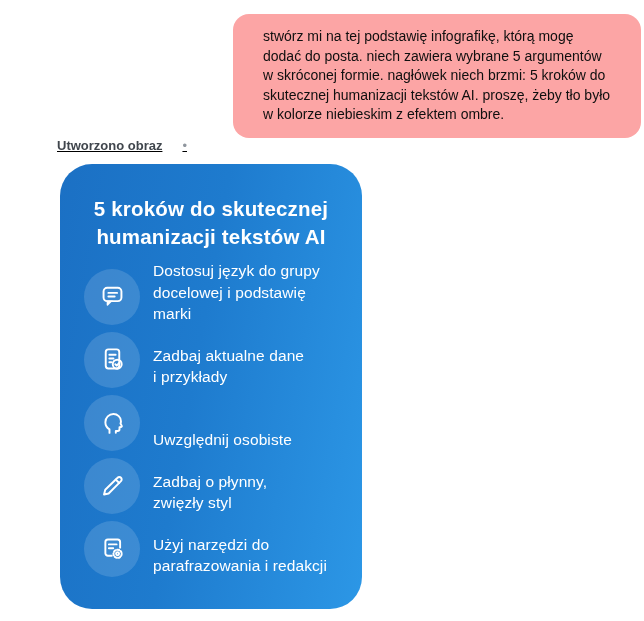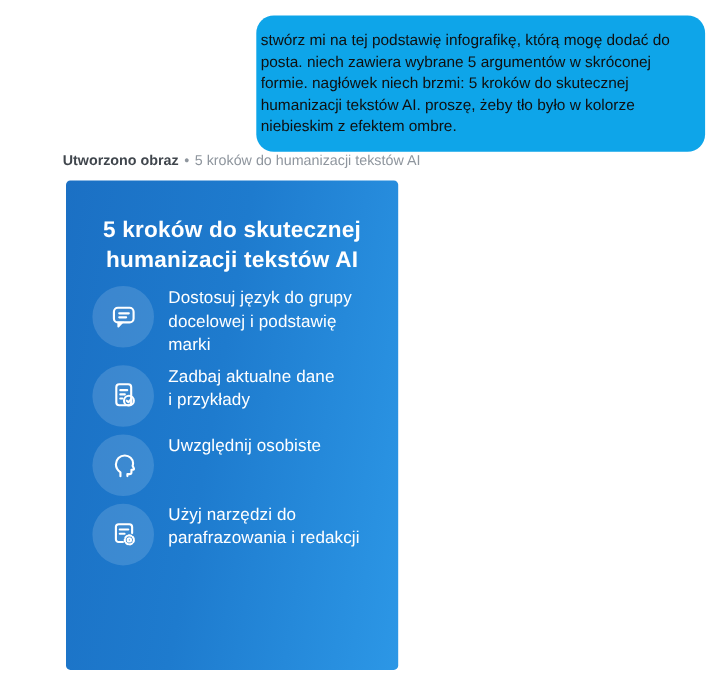--- a/index.html
+++ b/index.html
@@ -3,48 +3,48 @@
 <meta charset="utf-8">
 <style>
   html,body{margin:0;padding:0;}
   body{
     width:644px;height:621px;position:relative;background:#ffffff;
     font-family:"Liberation Sans", sans-serif;overflow:hidden;
   }
   
   .user-bubble{
     position:absolute;left:233px;top:14px;width:408px;box-sizing:border-box;
-    background:#0ea5e9;border-radius:16px;padding:13px 4px;
+    background:#fca5a5;border-radius:16px;padding:13px 30px;
     font-size:14px;line-height:19.5px;color:#0f0f0f;
   }
   
   .status-line{
     position:absolute;left:57px;top:138px;font-size:13px;line-height:16px;
-    display:flex;align-items:flex-end;gap:5px;cursor:pointer;white-space:nowrap;
+    display:flex;align-items:flex-end;gap:20px;cursor:pointer;white-space:nowrap;text-decoration:underline;
   }
   .status-bold{font-weight:700;color:#40464d;}
   .status-sep{color:#8f969e;}
   .status-title{color:#8f969e;}
   
   .infographic{
     position:absolute;left:60px;top:164px;width:302px;height:445px;
-    border-radius:4px;
+    border-radius:32px;
     background:linear-gradient(100deg,#1b70c4 0%,#1e7bce 45%,#2c97e6 100%);
     overflow:hidden;cursor:pointer;
   }
   .info-title{
     position:absolute;top:31px;left:0;right:0;text-align:center;
     color:#ffffff;font-size:20.5px;line-height:28px;font-weight:700;
     letter-spacing:.2px;
   }
   .steps{
     position:absolute;left:24px;top:96px;right:16px;
     display:flex;flex-direction:column;gap:7px;
   }
-  .step{display:flex;align-items:flex-start;gap:13px;}
+  .step{display:flex;align-items:flex-end;gap:13px;}
   .icon-circle{
     width:56px;height:56px;border-radius:50%;flex:0 0 56px;
     background:rgba(255,255,255,0.14);
     display:flex;align-items:center;justify-content:center;
   }
   .icon-circle svg{width:29px;height:29px;display:block;}
   .icon-stroke{
     fill:none;stroke:#ffffff;stroke-width:1.6;
     stroke-linecap:round;stroke-linejoin:round;
   }
@@ -56,21 +56,20 @@
 </head>
 <body>
 
 <div class="user-bubble">
   <span>stwórz mi na tej podstawię infografikę, którą mogę dodać do posta. niech zawiera wybrane 5 argumentów w skróconej formie. nagłówek niech brzmi: 5 kroków do skutecznej humanizacji tekstów AI. proszę, żeby tło było w kolorze niebieskim z efektem ombre.</span>
 </div>
 
 <div class="status-line">
   <span class="status-bold">Utworzono obraz</span>
   <span class="status-sep">•</span>
-  <span class="status-title">5 kroków do humanizacji tekstów AI</span>
 </div>
 
 <div class="infographic">
   <div class="info-title">
     <div>5 kroków do skutecznej</div>
     <div>humanizacji tekstów AI</div>
   </div>
 
   <div class="steps">
 
@@ -107,20 +106,32 @@
       <div class="icon-circle">
         <svg viewBox="0 0 24 24">
           <path class="icon-stroke" d="M9.5 20.6v-2.9C7.4 16.3 6.1 14.2 6.1 11.7 6.1 7.9 9.1 5 12.8 5c3.4 0 6.2 2.6 6.2 5.9 0 .7-.1 1.3-.35 1.9l1 2c.2.4-.05.85-.5.9l-1.35.15v1.75c0 .8-.65 1.45-1.5 1.45h-1.55v1.5"></path>
         </svg>
       </div>
       <div class="step-text">
         <div>Uwzględnij osobiste</div>
       </div>
     </div>
 
+    <div class="step">
+      <div class="icon-circle">
+        <svg viewBox="0 0 24 24">
+          <path class="icon-stroke" d="M5 19.5l1-4L16.2 5.6a2 2 0 0 1 2.85 0l-.05-.05a2 2 0 0 1 0 2.85L8.8 18.6l-3.8.9z"></path>
+          <path class="icon-stroke" d="M14.7 7.1l2.85 2.85"></path>
+        </svg>
+      </div>
+      <div class="step-text">
+        <div>Zadbaj o płynny,</div>
+        <div>zwięzły styl</div>
+      </div>
+    </div>
 
     <div class="step">
       <div class="icon-circle">
         <svg viewBox="0 0 24 24">
           <path class="icon-stroke" d="M11.4 18H8.2a2.1 2.1 0 0 1-2.1-2.1V6.7a2.1 2.1 0 0 1 2.1-2.1h8a2.1 2.1 0 0 1 2.1 2.1v4.6"></path>
           <path class="icon-stroke" d="M9 8.6h6.4M9 11.8h3.6"></path>
           <circle class="icon-stroke" cx="16.2" cy="16.4" r="3.4" stroke-dasharray="1.7 1.35"></circle>
           <circle class="icon-stroke" cx="16.2" cy="16.4" r="1.25"></circle>
         </svg>
       </div>

